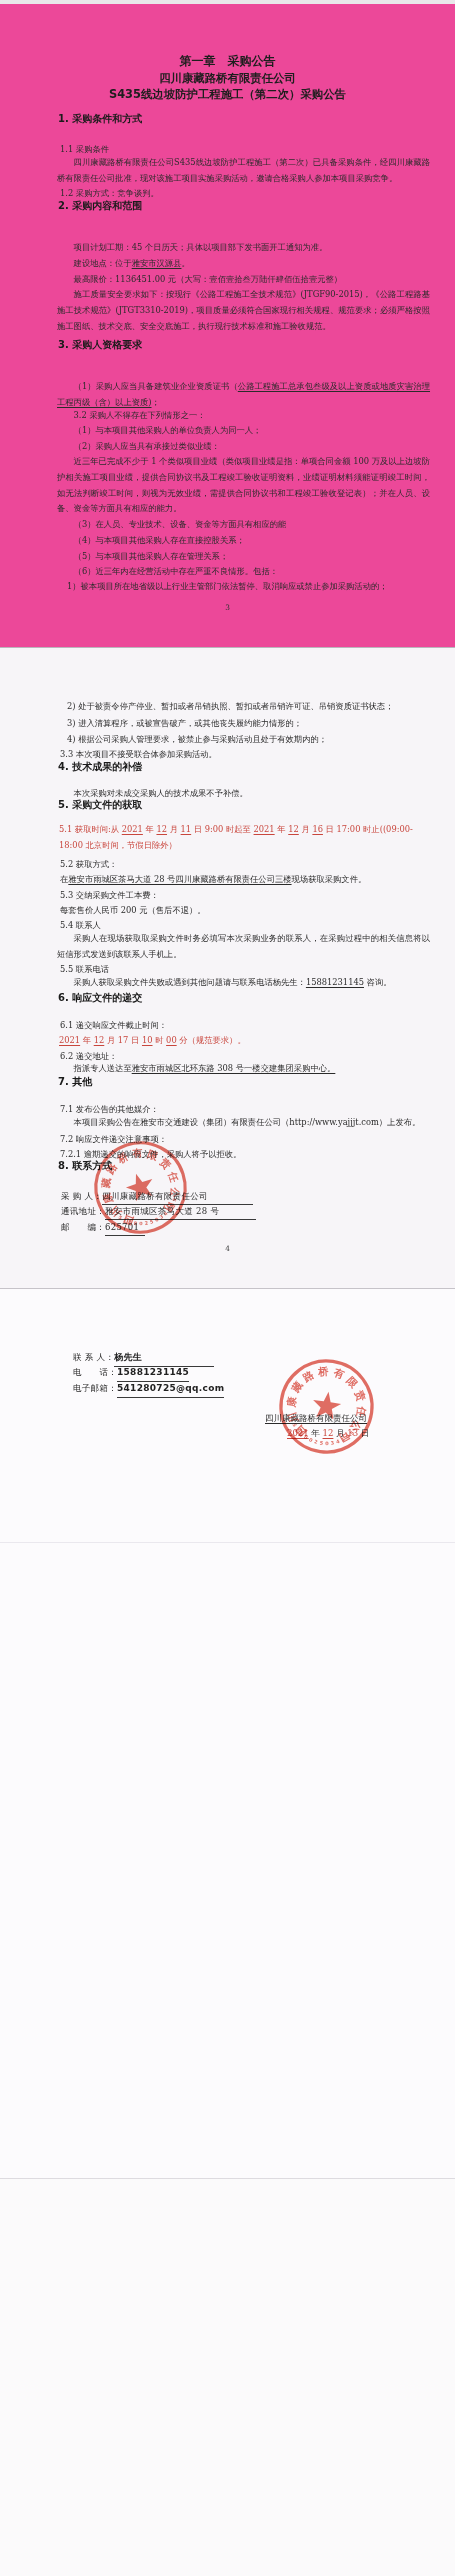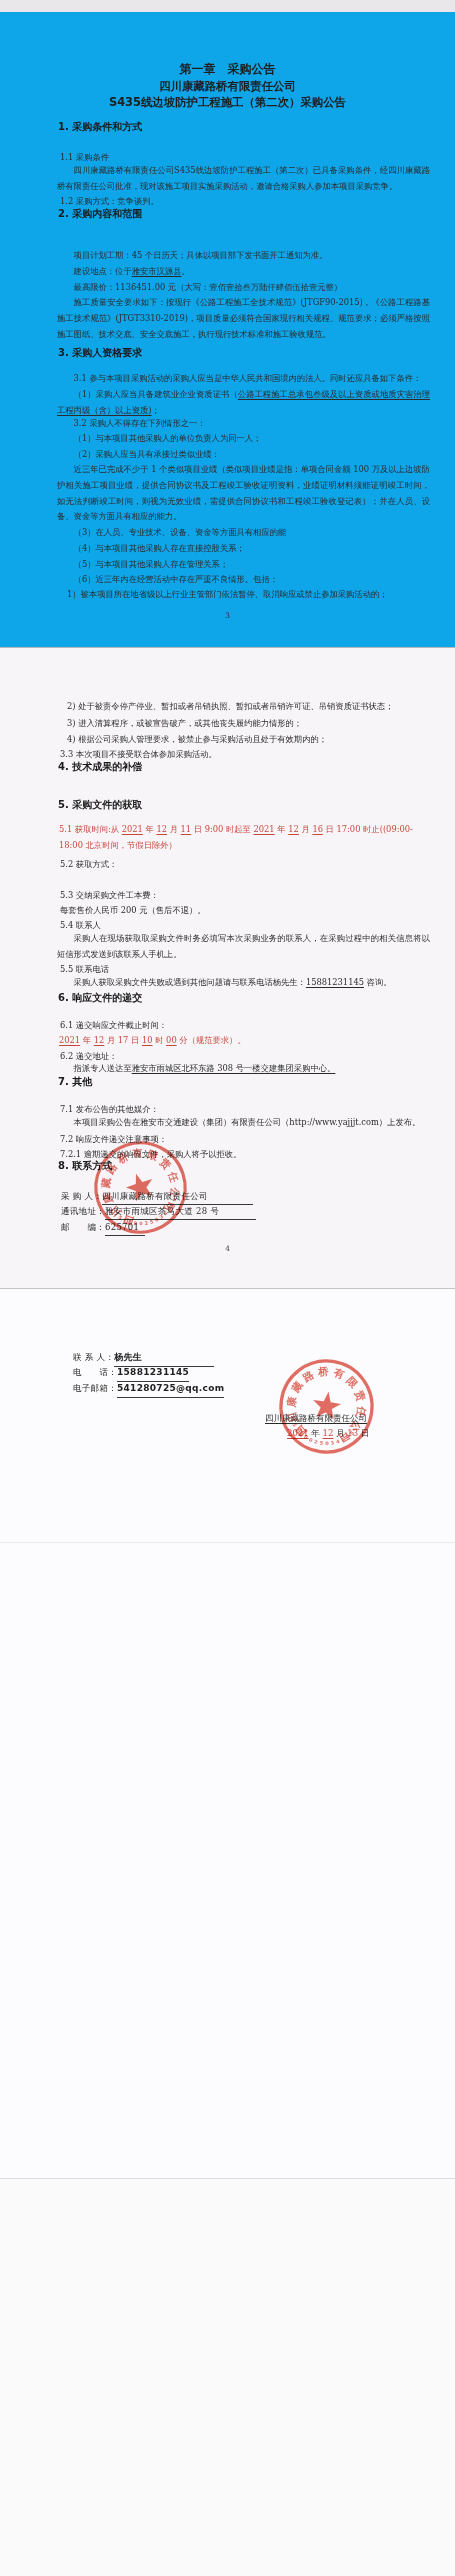--- a/index.html
+++ b/index.html
@@ -1,18 +1,18 @@
 <!DOCTYPE html>
 <html style="font-size:9px"><head>
 <meta charset="utf-8">
 <style>
   html,body{margin:0;padding:0;background:#e9e7ea;}
   body{width:455px;height:2576px;position:relative;font-family:"DejaVu Serif","Liberation Serif",serif;color:#2b2b2b;}
   .page{position:absolute;left:0;width:455px;overflow:hidden;}
-  .page1{top:12px;height:647px;background:#0ea5e9;}
+  .page1{top:4px;height:647px;background:#ec4899;}
   .page2{top:647px;height:641px;background:#f7f5f8;border-top:1.1px solid #b9b6bc;}
   .page3{top:1288px;height:890px;background:#fcfbfd;border-top:1.1px solid #c6c3c9;}
   .page4{top:2178px;height:398px;background:#fbfafb;border-top:0.6px solid #dddbe0;}
   .abs{position:absolute;}
   .ttl{left:0;width:455px;text-align:center;font-family:"DejaVu Sans","Liberation Sans",sans-serif;font-weight:bold;color:#1e1e1e;}
   .h{font-family:"DejaVu Sans","Liberation Sans",sans-serif;font-weight:bold;font-size:10px;color:#1b1b1b;left:58px;}
   .t{font-size:8.3px;line-height:1.9;}
   .lx{left:60px;}
   .li{left:67px;}
   .para{left:57px;width:373px;text-align:justify;text-indent:2em;}
@@ -43,21 +43,20 @@
   <div class="abs t para" style="top:151px;">四川康藏路桥有限责任公司S435线边坡防护工程施工（第二次）已具备采购条件，经四川康藏路桥有限责任公司批准，现对该施工项目实施采购活动，邀请合格采购人参加本项目采购竞争。</div>
   <div class="abs t lx" style="top:182px;">1.2 采购方式：竞争谈判。</div>
   <div class="abs h" style="top:195px;text-align:center;">2. 采购内容和范围</div>
   <div class="abs t para" style="top:236px;">项目计划工期：45 个日历天；具体以项目部下发书面开工通知为准。</div>
   <div class="abs t para" style="top:252px;">
     <span>建设地点：位于</span><span class="u">雅安市汉源县</span><span>。</span>
   </div>
   <div class="abs t para" style="top:268px;">最高限价：1136451.00 元（大写：壹佰壹拾叁万陆仟肆佰伍拾壹元整）</div>
   <div class="abs t para" style="top:283px;">施工质量安全要求如下：按现行《公路工程施工全技术规范》(JTGF90-2015)，《公路工程路基施工技术规范》(JTGT3310-2019)，项目质量必须符合国家现行相关规程、规范要求；必须严格按照施工图纸、技术交底、安全交底施工，执行现行技术标准和施工验收规范。</div>
   <div class="abs h" style="top:334px;">3. 采购人资格要求</div>
-  <div class="abs t para" style="top:359px;">3.1 参与本项目采购活动的采购人应当是中华人民共和国境内的法人。同时还应具备如下条件：</div>
   <div class="abs t para" style="top:375px;">
     <span>（1）采购人应当具备建筑业企业资质证书（</span><span class="u">公路工程施工总承包叁级及以上资质或地质灾害治理工程丙级（含）以上资质)</span><span>；</span>
   </div>
   <div class="abs t para" style="top:404px;">3.2 采购人不得存在下列情形之一：</div>
   <div class="abs t para" style="top:419px;">（1）与本项目其他采购人的单位负责人为同一人；</div>
   <div class="abs t para" style="top:435px;">（2）采购人应当具有承接过类似业绩：</div>
   <div class="abs t para" style="top:450px;">近三年已完成不少于 1 个类似项目业绩（类似项目业绩是指：单项合同金额 100 万及以上边坡防护相关施工项目业绩，提供合同协议书及工程竣工验收证明资料，业绩证明材料须能证明竣工时间，如无法判断竣工时间，则视为无效业绩，需提供合同协议书和工程竣工验收登记表）；并在人员、设备、资金等方面具有相应的能力。</div>
   <div class="abs t para" style="top:513px;">（3）在人员、专业技术、设备、资金等方面具有相应的能</div>
   <div class="abs t para" style="top:529px;">（4）与本项目其他采购人存在直接控股关系；</div>
   <div class="abs t para" style="top:545px;">（5）与本项目其他采购人存在管理关系；</div>
@@ -65,25 +64,29 @@
   <div class="abs t li" style="top:575px;">1）被本项目所在地省级以上行业主管部门依法暂停、取消响应或禁止参加采购活动的；</div>
   <div class="abs pageno" style="top:599px;">3</div>
 </div>
 
 <div class="page page2">
   <div class="abs t li" style="top:51px;">2) 处于被责令停产停业、暂扣或者吊销执照、暂扣或者吊销许可证、吊销资质证书状态；</div>
   <div class="abs t li" style="top:68px;">3) 进入清算程序，或被宣告破产，或其他丧失履约能力情形的；</div>
   <div class="abs t li" style="top:84px;">4) 根据公司采购人管理要求，被禁止参与采购活动且处于有效期内的；</div>
   <div class="abs t lx" style="top:99px;">3.3 本次项目不接受联合体参加采购活动。</div>
   <div class="abs h" style="top:112px;">4. 技术成果的补偿</div>
+  <div class="abs t para" style="top:138px;">本次采购对未成交采购人的技术成果不予补偿。</div>
   <div class="abs h" style="top:150px;">5. 采购文件的获取</div>
   <div class="abs t red" style="top:174px;left:59px;width:373px;">
     <span>5.1 获取时间:从 </span><span class="u">2021</span><span> 年 </span><span class="u">12</span><span> 月 </span><span class="u">11</span><span> 日 9:00 时起至 </span><span class="u">2021</span><span> 年 </span><span class="u">12</span><span> 月 </span><span class="u">16</span><span> 日 17:00 时止((09:00-18:00 北京时间，节假日除外）</span>
   </div>
   <div class="abs t lx" style="top:209px;">5.2 获取方式：</div>
+  <div class="abs t lx" style="top:224px;">
+    <span>在</span><span class="u">雅安市雨城区茶马大道 28 号四川康藏路桥有限责任公司三楼</span><span>现场获取采购文件。</span>
+  </div>
   <div class="abs t lx" style="top:240px;">5.3 交纳采购文件工本费：</div>
   <div class="abs t lx" style="top:255px;">每套售价人民币 200 元（售后不退）。</div>
   <div class="abs t lx" style="top:270px;">5.4 联系人</div>
   <div class="abs t para" style="top:283px;">采购人在现场获取取采购文件时务必填写本次采购业务的联系人，在采购过程中的相关信息将以短信形式发送到该联系人手机上。</div>
   <div class="abs t lx" style="top:314px;">5.5 联系电话</div>
   <div class="abs t para" style="top:327px;">
     <span>采购人获取采购文件失败或遇到其他问题请与联系电话杨先生：</span><span class="u">15881231145</span><span> 咨询。</span>
   </div>
   <div class="abs h" style="top:343px;">6. 响应文件的递交</div>
   <div class="abs t lx" style="top:370px;">6.1 递交响应文件截止时间：</div>

